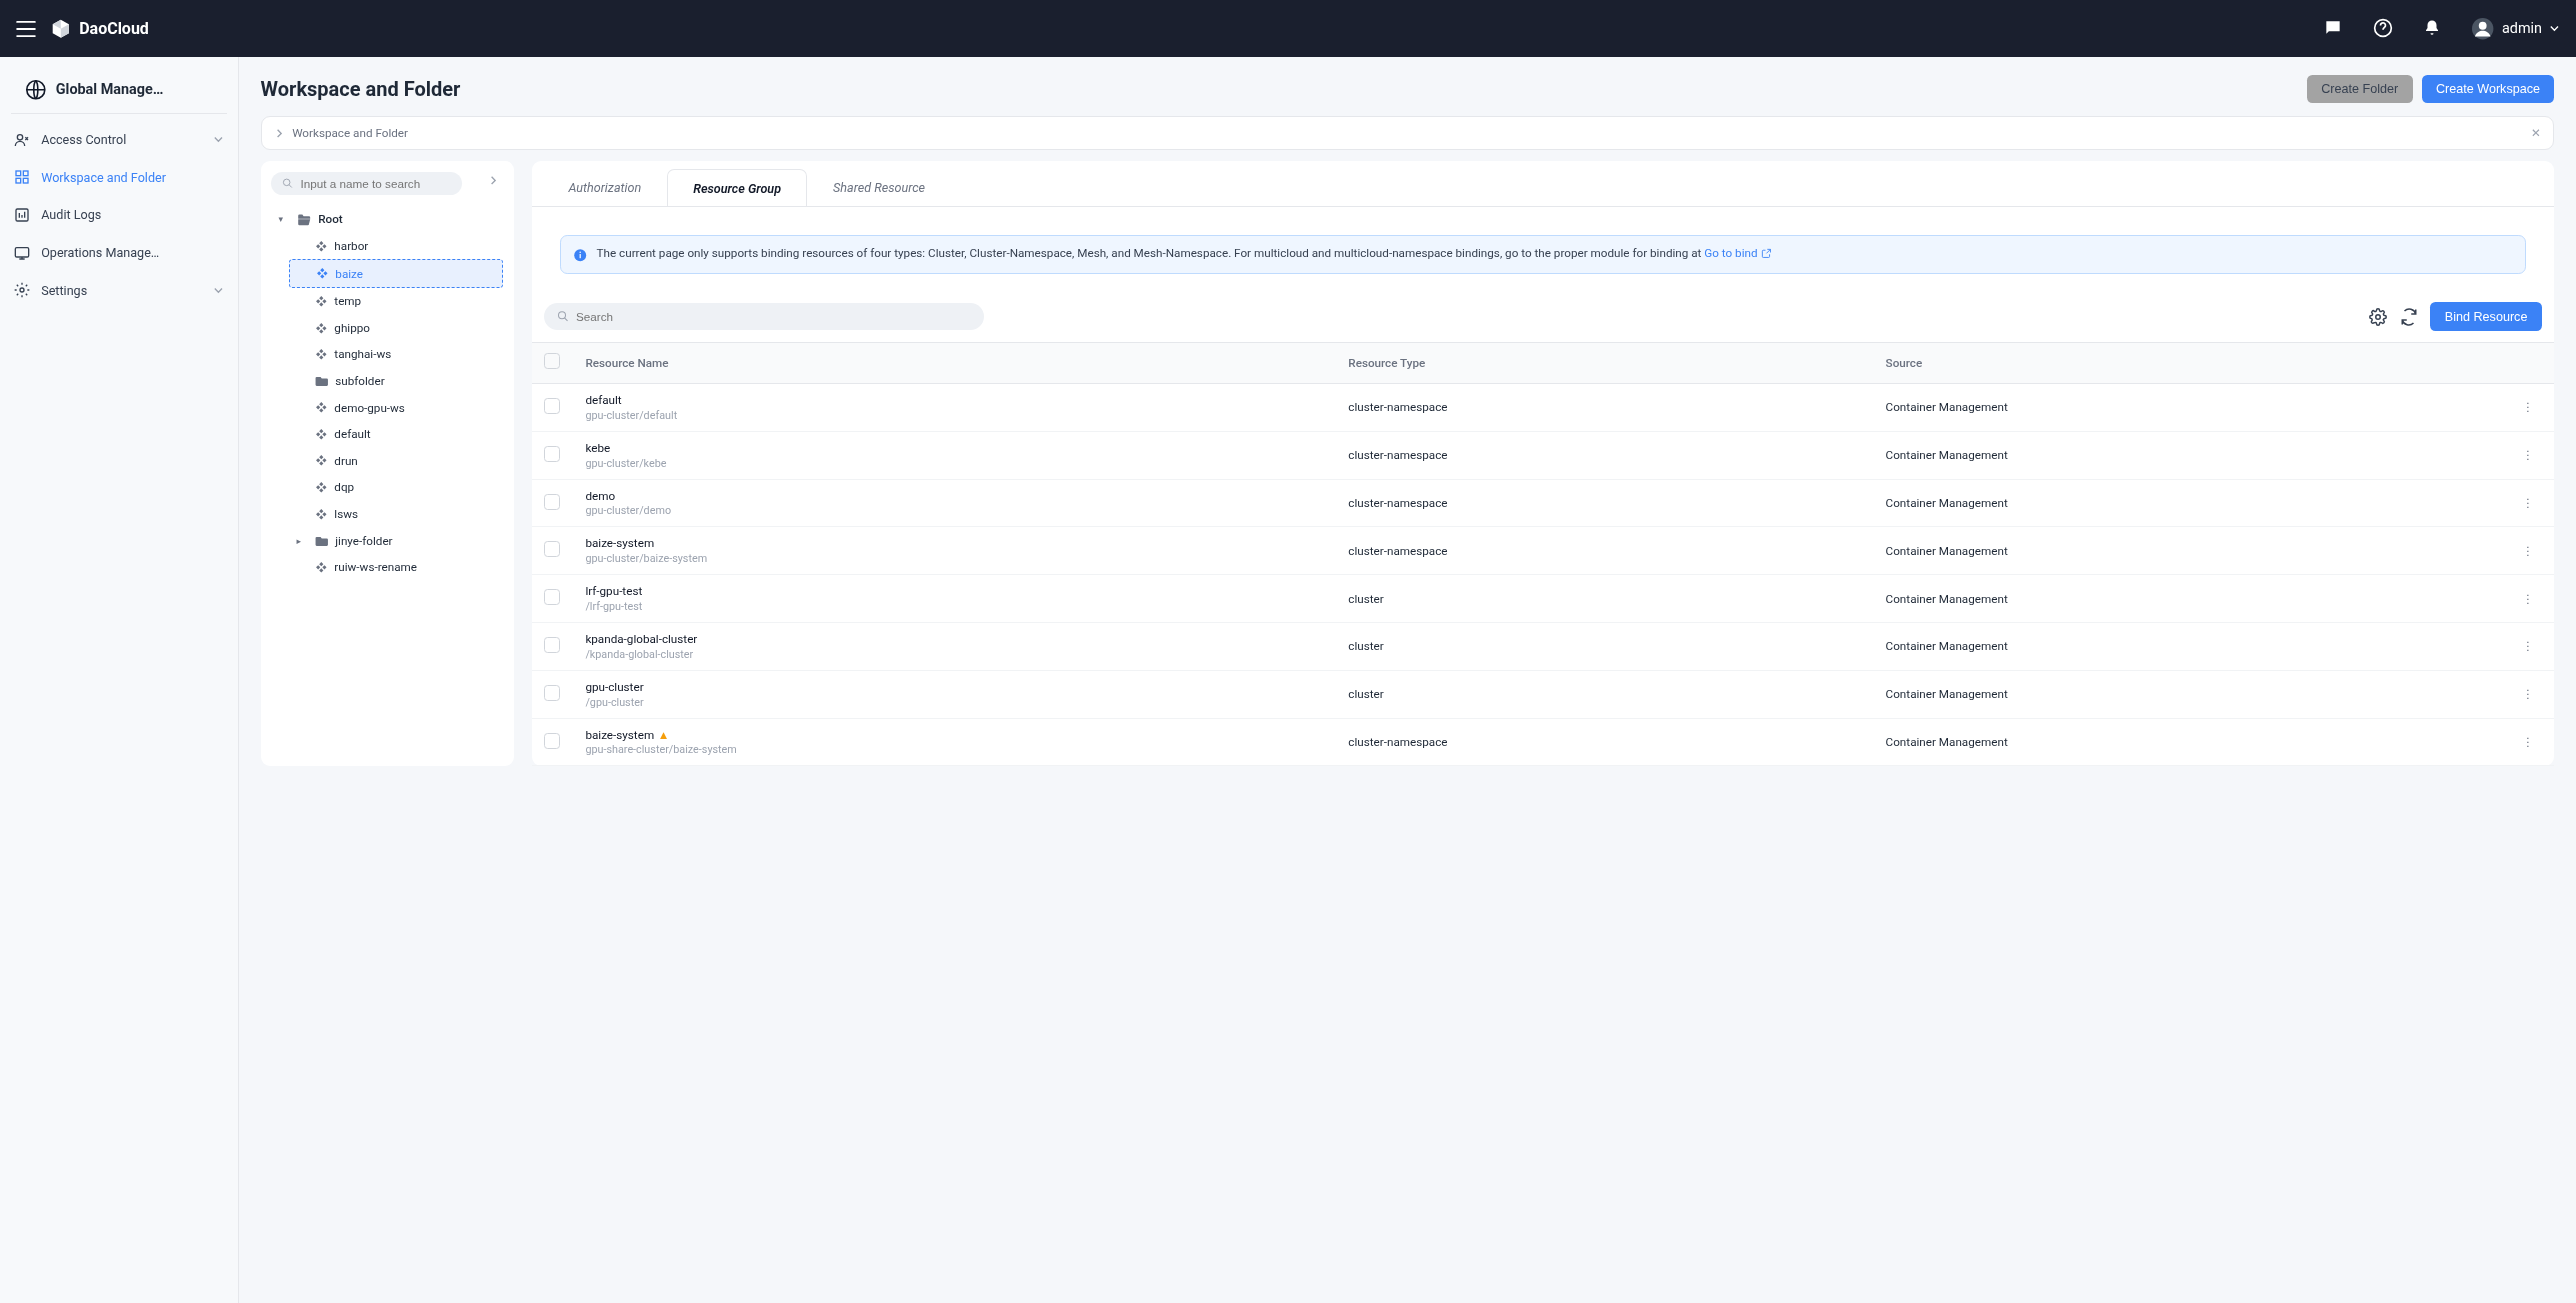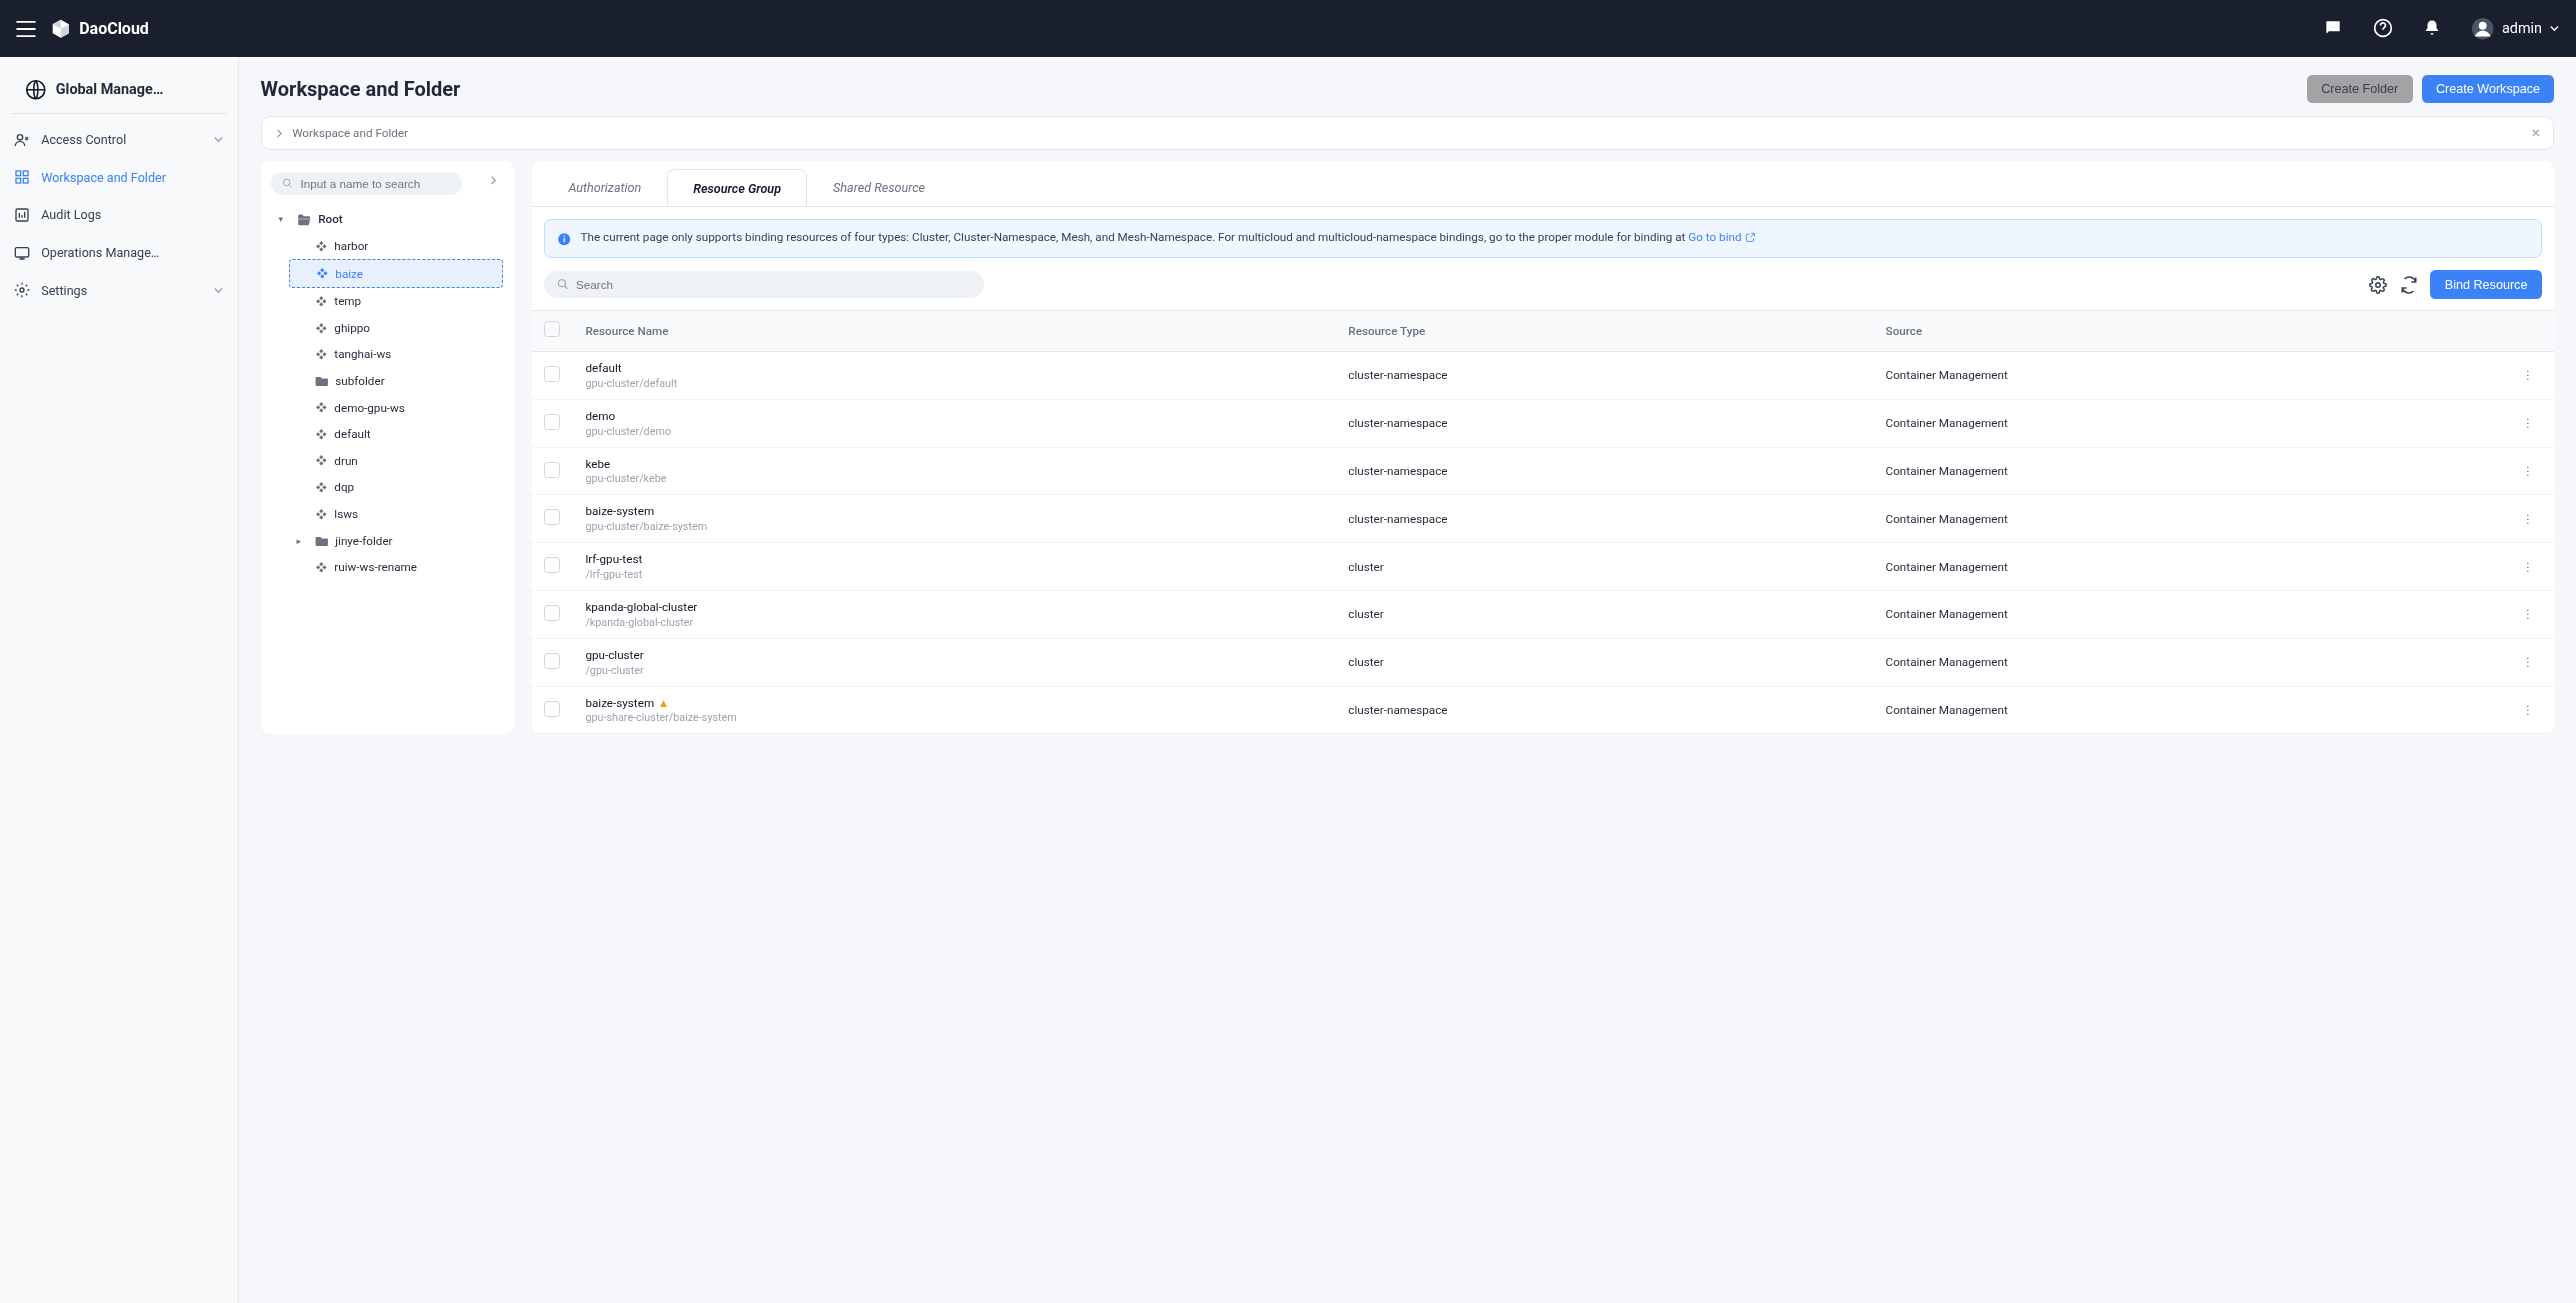--- a/index.html
+++ b/index.html
@@ -45,21 +45,21 @@
 .tree-children { margin-left: 18px; }
 .tree-node.selected { background: #e8f0fe; border: 0.9px dashed #3b82f6; color: #3b82f6; }
 .tree-node .ticon { color:#6b7280; display:flex; }
 .tree-node.selected .ticon { color:#3b82f6; }
 
 .detail-panel { flex: 1; background: #fff; border-radius: 9px; padding: 0; display:flex; flex-direction:column; min-width:0;}
 .tabs { display: flex; border-bottom: 0.9px solid #e5e7eb; padding: 0 10.8px; }
 .tab { padding: 10.8px 25px; font-size: 12.6px; color: #6b7280; cursor: pointer; border: 0.9px solid transparent; border-bottom:none; border-radius:7.2px 7.2px 0 0; margin-top:7.2px;font-style:italic;}
 .tab.active { color: #111827; font-weight: 600; border-color:#e5e7eb; background:#fff; position:relative; top:0.9px;}
 
-.info-banner { margin: 12px; border: 0.9px solid #bfdbfe; background: #eff6ff; border-radius: 7.2px; padding: 10.8px 12.6px; display: flex; gap: 9px; font-size: 11.7px; color: #374151; }
+.info-banner { margin: 28px; border: 0.9px solid #bfdbfe; background: #eff6ff; border-radius: 7.2px; padding: 10.8px 12.6px; display: flex; gap: 9px; font-size: 11.7px; color: #374151; }
 .info-banner .iicon { color:#3b82f6; flex-shrink:0; margin-top:1.8px;}
 .info-banner a { color: #3b82f6; text-decoration: none; display:inline-flex; align-items:center; gap:3.6px;}
 
 .toolbar { display: flex; align-items: center; gap: 9px; padding: 0 12.6px 10.8px; }
 .search-box { flex: 0 0 440px; background: #eef1f5; border-radius: 16px; display: flex; align-items: center; padding: 7.2px 12.6px; gap:7.2px;}
 .search-box input { border:none; background:transparent; outline:none; font-size:11.7px; width:100%; }
 .toolbar-actions { margin-left: auto; display:flex; align-items:center; gap:12.6px; }
 .icon-btn { color:#374151; cursor:pointer; display:flex;}
 
 .table { width: 100%; border-collapse: collapse; }
@@ -429,32 +429,32 @@
                   <div class="res-name">default</div>
         <div class="res-path">gpu-cluster/default</div>
                 </td>
     <td>cluster-namespace</td>
     <td>Container Management</td>
     <td><span class="row-menu">⋮</span></td>
               </tr>
               <tr>
     <td><span class="checkbox"></span></td>
     <td>
+                  <div class="res-name">kebe</div>
+        <div class="res-path">gpu-cluster/kebe</div>
+                </td>
+    <td>cluster-namespace</td>
+    <td>Container Management</td>
+    <td><span class="row-menu">⋮</span></td>
+              </tr>
+              <tr>
+    <td><span class="checkbox"></span></td>
+    <td>
                   <div class="res-name">demo</div>
         <div class="res-path">gpu-cluster/demo</div>
-                </td>
-    <td>cluster-namespace</td>
-    <td>Container Management</td>
-    <td><span class="row-menu">⋮</span></td>
-              </tr>
-              <tr>
-    <td><span class="checkbox"></span></td>
-    <td>
-                  <div class="res-name">kebe</div>
-        <div class="res-path">gpu-cluster/kebe</div>
                 </td>
     <td>cluster-namespace</td>
     <td>Container Management</td>
     <td><span class="row-menu">⋮</span></td>
               </tr>
               <tr>
     <td><span class="checkbox"></span></td>
     <td>
                   <div class="res-name">baize-system</div>
         <div class="res-path">gpu-cluster/baize-system</div>

